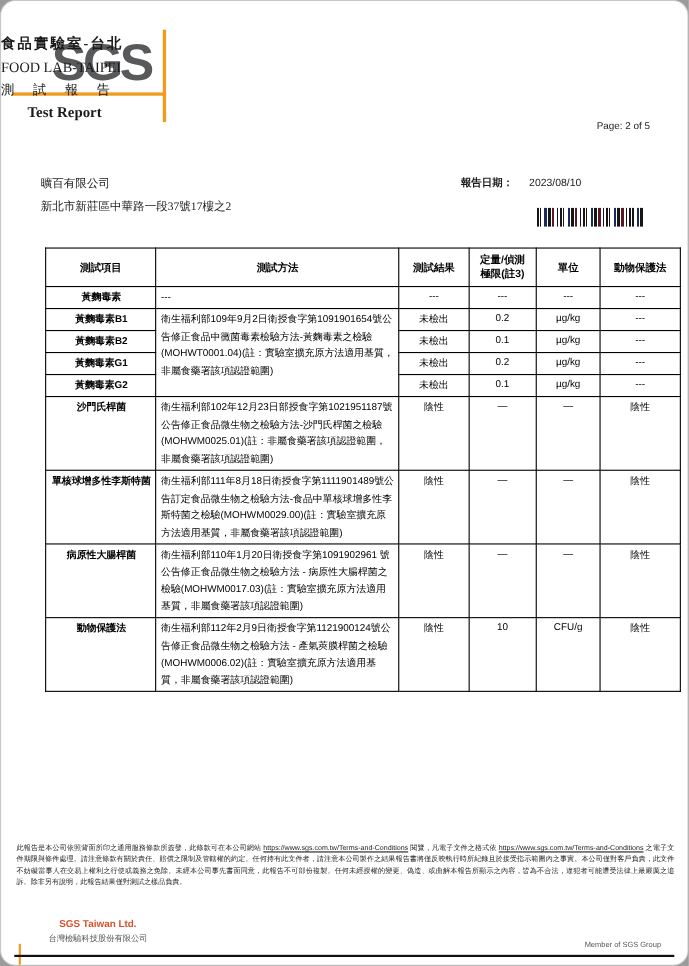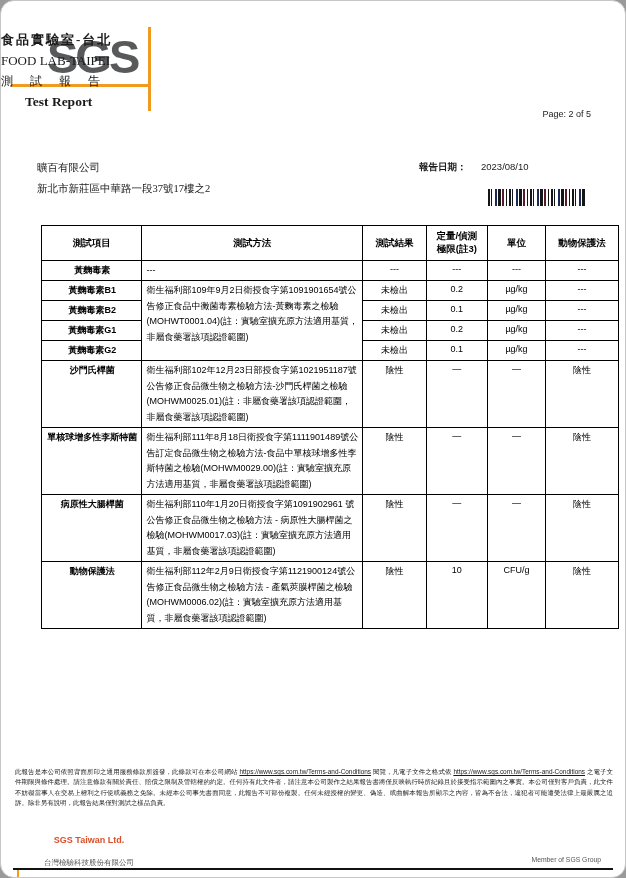--- a/index.html
+++ b/index.html
@@ -47,21 +47,21 @@
   tr.sub td{height:20px;box-sizing:border-box;}
   tr.first td{height:15px;box-sizing:border-box;}
   
   .terms{position:absolute;left:14px;right:12px;top:766px;
     font-size:6.45px;line-height:1.62;color:#1c1c1c;text-align:justify;}
   .terms a{color:#1c1c1c;text-decoration:underline;}
   
   .foot{position:absolute;left:14px;right:14px;top:832px;display:flex;align-items:flex-start;flex-direction:column;}
   .f-left{width:148px;text-align:center;padding-top:2px;}
   .f-sgs{color:#d94f2b;font-weight:bold;font-size:9px;}
-  .f-co{color:#555;font-size:7.5px;margin-top:13px;}
+  .f-co{color:#555;font-size:7.5px;margin-top:3px;}
   .f-div{width:2px;height:27px;background:#f09a21;margin:0 6px 0 2px;}
   .f-mid{flex:1;font-size:5.9px;color:#333;line-height:1.8;
     border-bottom:2px solid #f09a21;padding-bottom:2px;}
   .f-mid .tel{letter-spacing:.2px;}
   .f-mid .tel .f{margin-left:46px;}
   .f-right{width:118px;margin-left:8px;}
   .f-www{display:block;border-top:2px solid #f09a21;border-bottom:2px solid #f09a21;
     color:#777;font-size:6px;text-align:center;padding:3px 0;}
   .member{position:absolute;right:24px;top:855px;font-size:6.8px;color:#555;}
   .bline{position:absolute;left:12px;right:12px;top:867px;height:2px;background:#111;}

